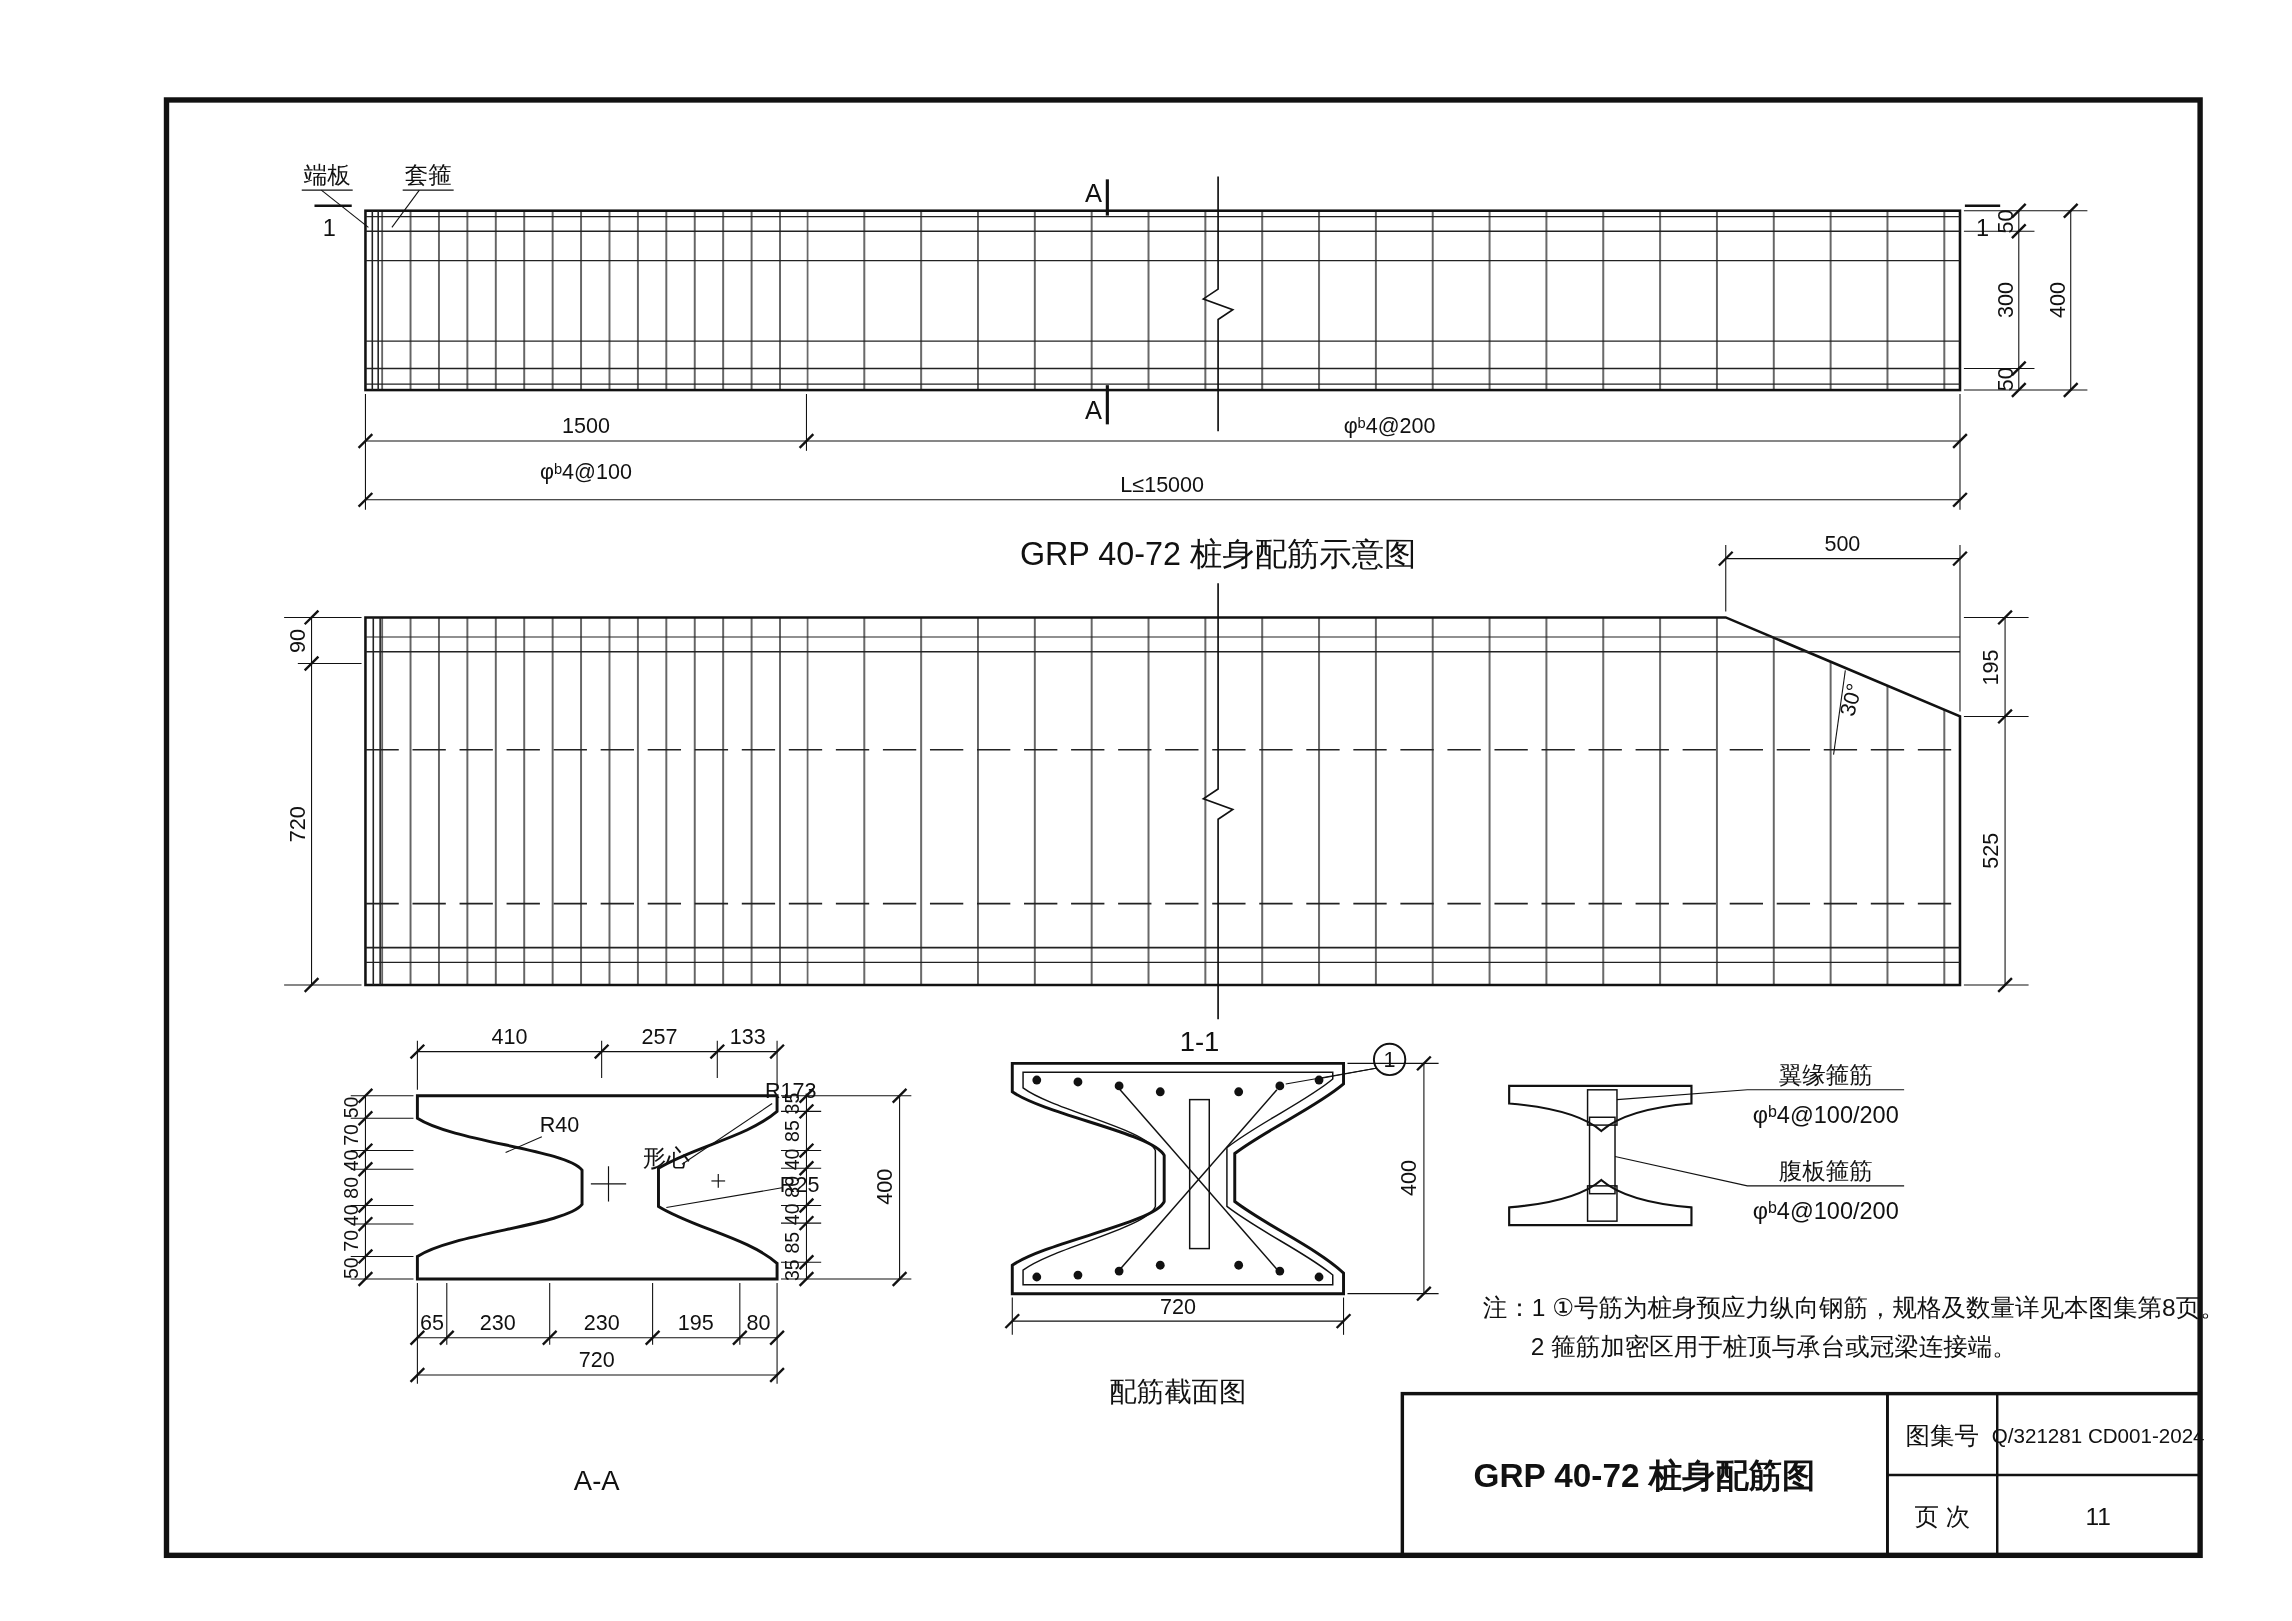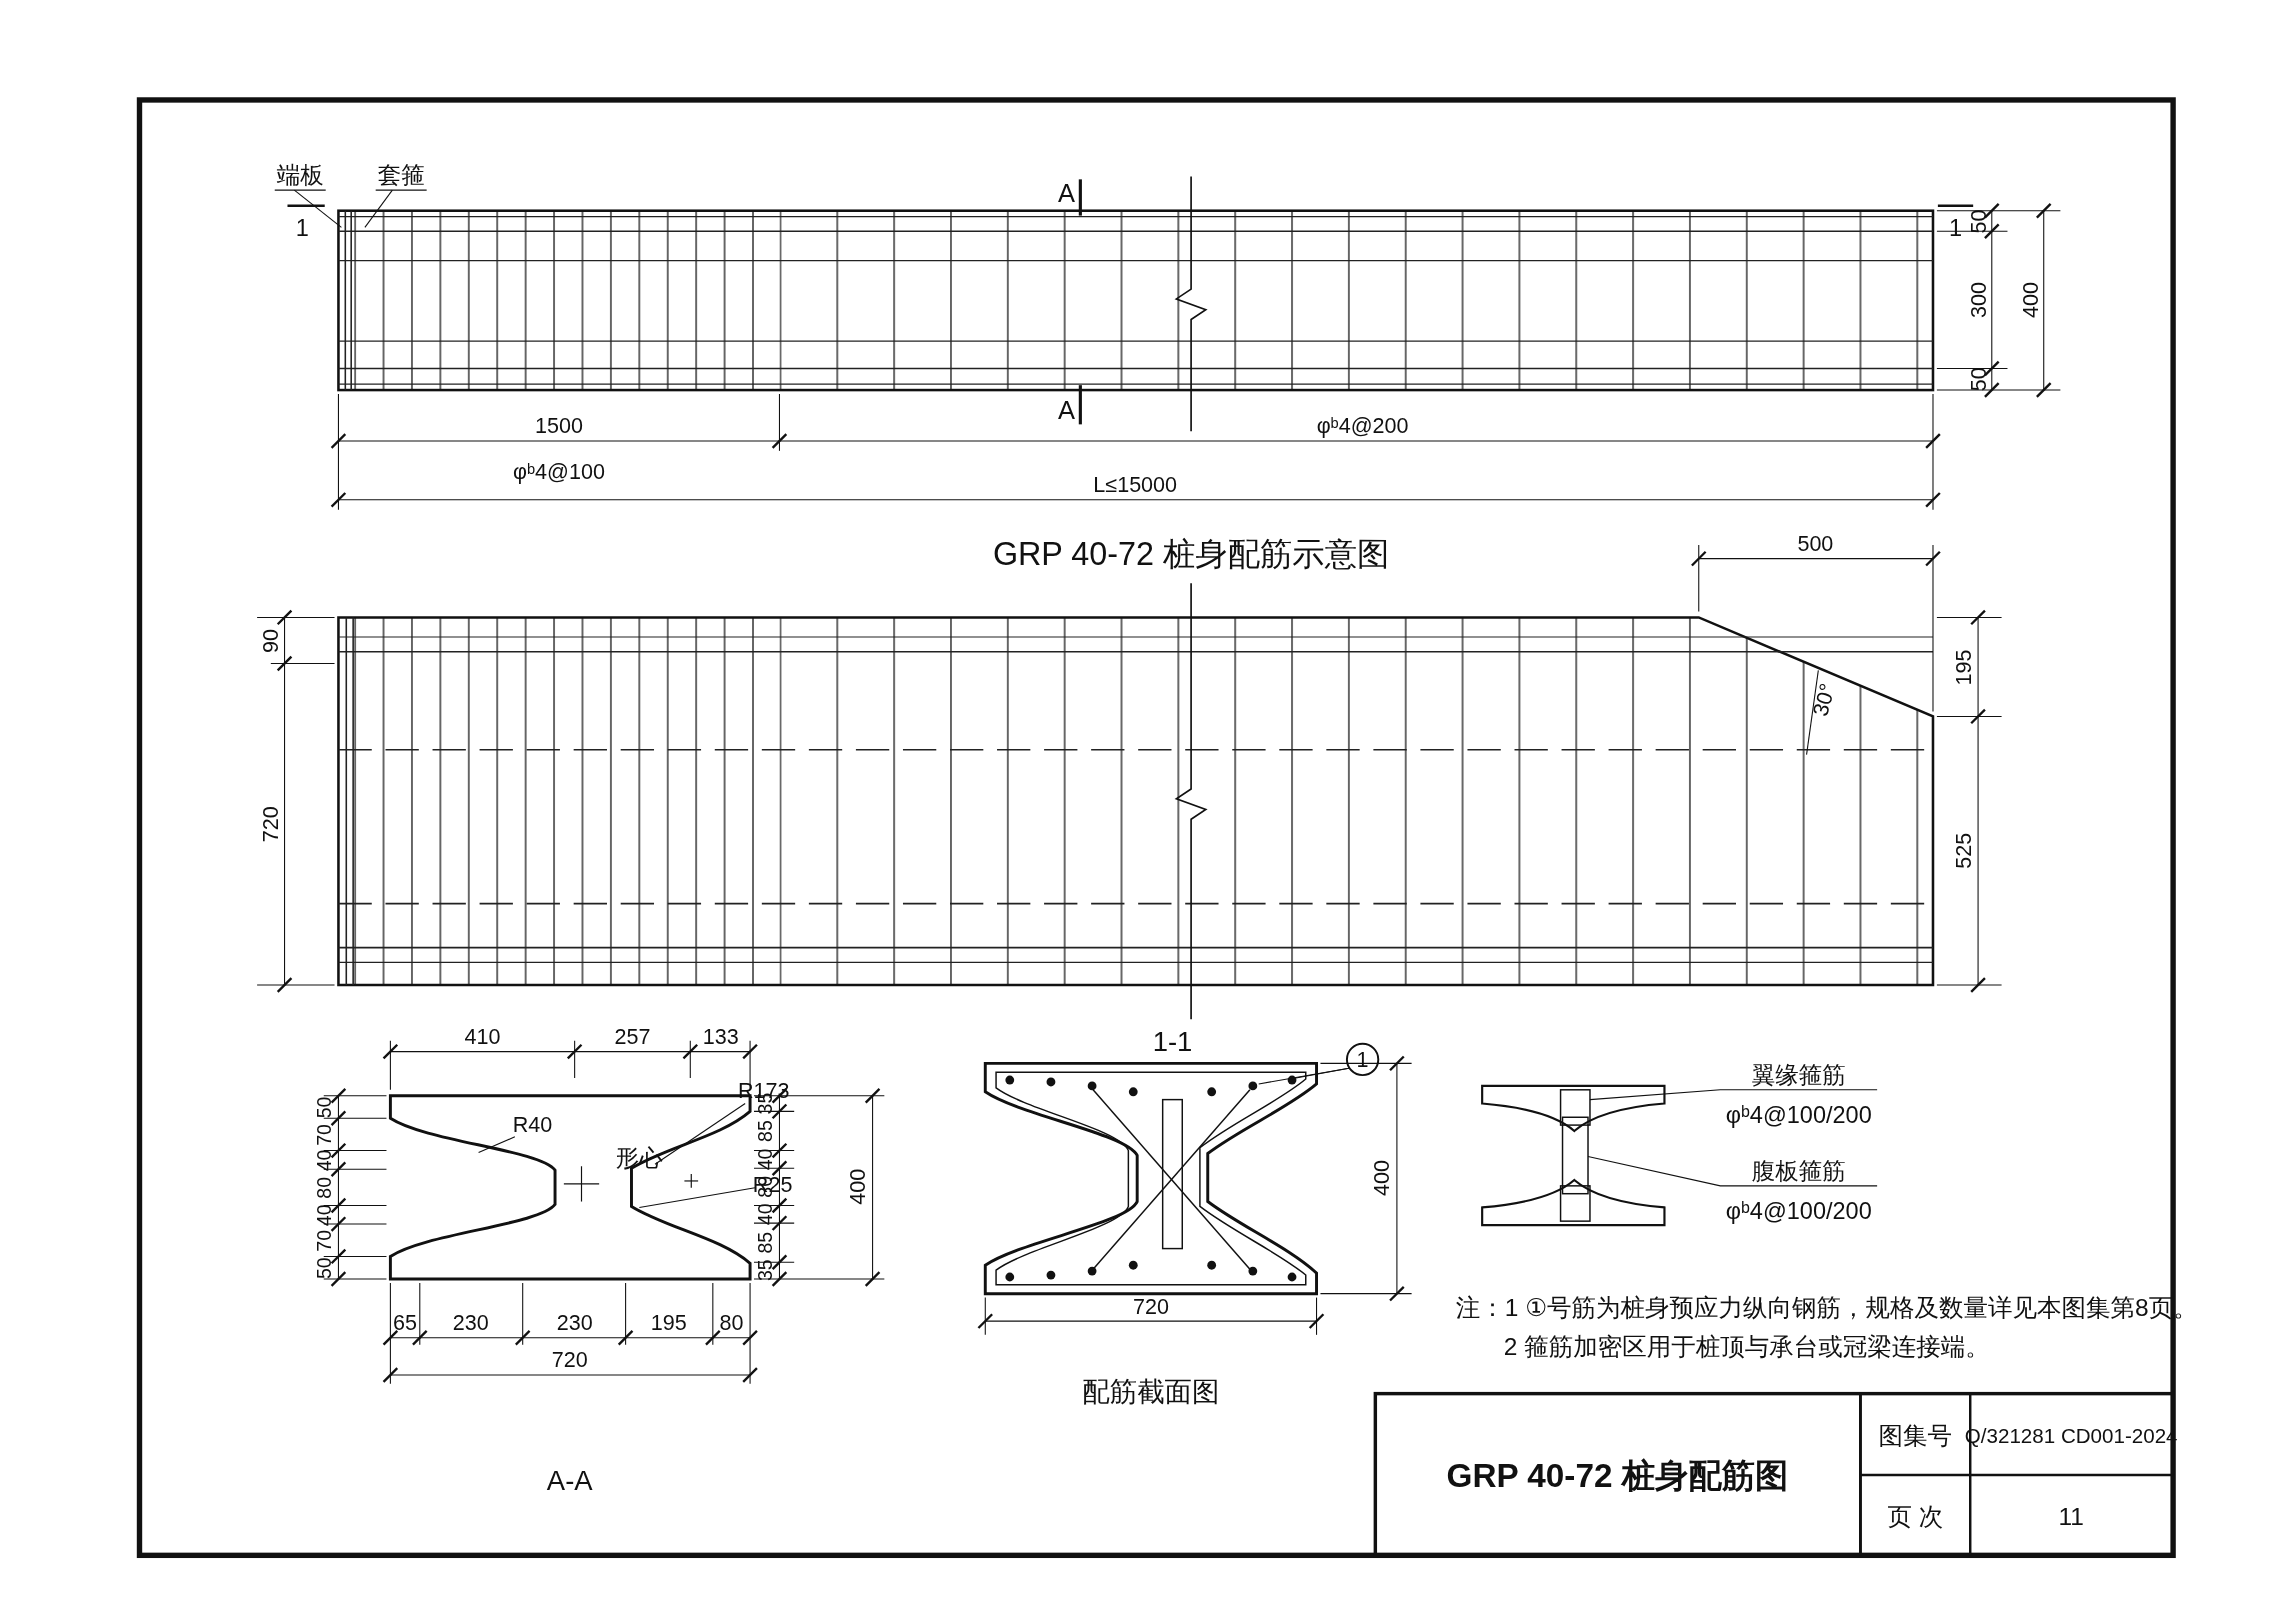--- a/index.html
+++ b/index.html
@@ -1,16 +1,16 @@
 <!DOCTYPE html>
 <html><head>
 <meta charset="utf-8">
 <style>
   html,body{margin:0;padding:0;background:#ffffff;}
-  .sheet{position:relative;width:1913px;height:1621px;background:#ffffff;font-family:"Liberation Sans","DejaVu Sans",sans-serif;}
+  .sheet{position:relative;width:1913px;height:1621px;background:#ffffff;font-family:"Liberation Sans","DejaVu Sans",sans-serif;padding-left:27px;}
   svg{display:block;}
   text{fill:#111;stroke:none;font-family:"Liberation Sans","DejaVu Sans",sans-serif;}
   .dim{font-size:22px;text-anchor:middle;}
   .dim-s{font-size:20px;text-anchor:middle;}
   .lbl{font-size:24px;text-anchor:middle;}
   .mark{font-size:26px;text-anchor:middle;}
   .cap{font-size:28px;text-anchor:middle;}
   .big-cap{font-size:33px;text-anchor:middle;}
   .note{font-size:25px;text-anchor:start;}
   .tb-big{font-size:34px;font-weight:bold;text-anchor:middle;}

